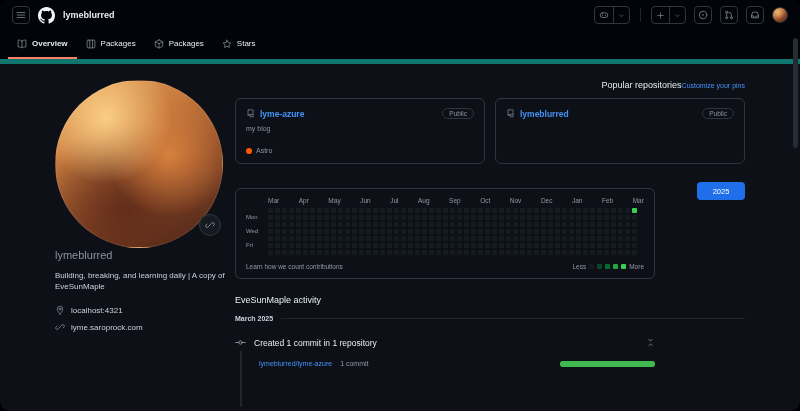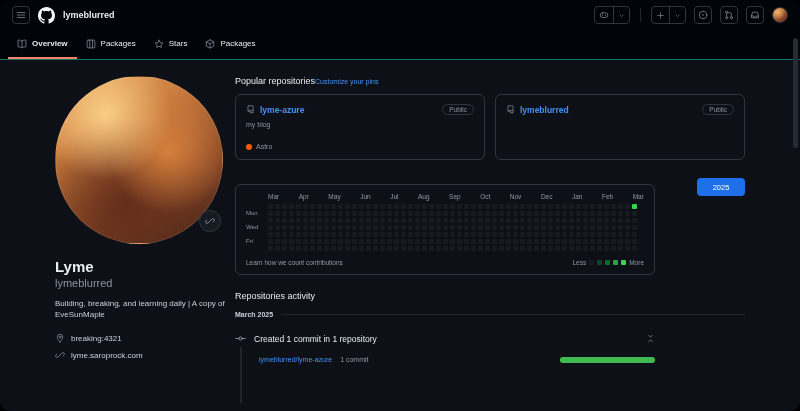--- a/index.html
+++ b/index.html
@@ -26,21 +26,21 @@
     background:#0d1117; font-size:7.5px; }
   .search-box .kbd { border:1px solid #30363d; border-radius:2px; padding:0 3px; font-size:6.5px; line-height:10px; color:#7d8590; }
   .split-btn { display:flex; align-items:stretch; height:18px; border:1px solid #30363d; border-radius:4px; color:#7d8590; flex:0 0 auto; }
   .split-seg { display:flex; align-items:center; justify-content:center; padding:0 4px; }
   .split-seg + .split-seg { border-left:1px solid #30363d; }
   .v-divider { width:1px; height:14px; background:#21262d; margin:0 2px; flex:0 0 auto; }
   .header-avatar { width:16px; height:16px; border-radius:50%; flex:0 0 auto;
     background: radial-gradient(circle at 35% 30%, #f2b46a, transparent 55%),
                 linear-gradient(140deg,#d98a4e,#8a4527 70%,#4a241a); border:1px solid #30363d; }
 
-  .tabbar { display:flex; align-items:stretch; padding:0 8px; border-bottom:1px solid #0f766e; }
+  .tabbar { display:flex; align-items:stretch; padding:0 8px; border-bottom:5px solid #0f766e; }
   .tab { display:flex; align-items:center; gap:5px; padding:0 9px; height:29px;
     font-size:8px; color:#e6edf3; border-bottom:2px solid transparent; cursor:pointer; }
   .tab .t-ic { color:#7d8590; }
   .tab.active { border-bottom-color:#f78166; font-weight:700; }
   .counter { background:rgba(110,118,129,.4); border-radius:10px; padding:0 4px;
     font-size:6.5px; line-height:11px; height:11px; color:#c9d1d9; font-weight:400; }
 
   
   .content { display:flex; padding:16px 55px 0; gap:10px; }
   .sidebar { width:170px; flex:0 0 auto; }
@@ -59,21 +59,21 @@
   .profile-name { margin-top:14px; font-size:15px; font-weight:700; line-height:1.2; }
   .profile-login { margin-top:1px; font-size:11px; color:#8b949e; font-weight:300; }
   .profile-bio { margin-top:9px; font-size:8px; line-height:1.4; color:#c9d1d9; }
   .edit-btn { margin-top:9px; width:100%; height:18px; background:#21262d; border:1px solid #3d444d;
     border-radius:4px; color:#c9d1d9; font-size:7.5px; font-family:inherit; cursor:pointer; }
   .details { margin-top:13px; }
   .detail-row { display:flex; align-items:center; gap:6px; margin-top:7px; font-size:8px; color:#c9d1d9; }
   .detail-row .d-ic { color:#7d8590; flex:0 0 auto; }
 
   
-  .section-head { display:flex; justify-content:flex-start; align-items:center; }
+  .section-head { display:flex; justify-content:flex-end; align-items:center; }
   .section-title { font-size:9px; font-weight:400; color:#e6edf3; }
   .customize { font-size:7px; color:#4493f8; cursor:pointer; }
   .repo-cards { display:flex; gap:10px; margin-top:8px; }
   .repo-card { flex:1; border:1px solid #30363d; border-radius:6px; padding:9px 10px; height:66px;
     display:flex; flex-direction:column; background:#0d1117; }
   .repo-head { display:flex; align-items:center; gap:5px; }
   .repo-head .r-ic { color:#7d8590; flex:0 0 auto; }
   .repo-name { color:#4493f8; font-weight:700; font-size:8.5px; cursor:pointer; }
   .pill { margin-left:auto; border:1px solid #30363d; border-radius:10px; color:#8b949e;
     font-size:6.5px; padding:1px 6px; }
@@ -199,54 +199,53 @@
     </div>
     <div class="tab">
       <svg class="stroke-ic t-ic" width="10" height="10" viewBox="0 0 16 16">
           <rect x="1.8" y="1.8" width="12.4" height="12.4" rx="1.5"></rect>
           <path d="M6 1.8v12.4M10.5 1.8v12.4"></path>
         </svg>
       <span>Packages</span>
     </div>
     <div class="tab">
       <svg class="stroke-ic t-ic" width="10" height="10" viewBox="0 0 16 16">
-          <path d="M8 1.8l1.9 3.9 4.3.6-3.1 3 .7 4.3L8 11.6l-3.8 2 .7-4.3-3.1-3 4.3-.6Z"></path>
-        </svg>
-      <span>Stars</span>
+          <path d="M8 1.5 14 4.5v7L8 14.5 2 11.5v-7L8 1.5ZM2 4.5l6 3 6-3M8 7.5v7"></path>
+        </svg>
+      <span>Packages</span>
     </div>
     <div class="tab">
       <svg class="stroke-ic t-ic" width="10" height="10" viewBox="0 0 16 16">
-          <path d="M8 1.5 14 4.5v7L8 14.5 2 11.5v-7L8 1.5ZM2 4.5l6 3 6-3M8 7.5v7"></path>
-        </svg>
-      <span>Packages</span>
+          <path d="M8 1.8l1.9 3.9 4.3.6-3.1 3 .7 4.3L8 11.6l-3.8 2 .7-4.3-3.1-3 4.3-.6Z"></path>
+        </svg>
+      <span>Stars</span>
     </div>
   </nav>
 </div>
 
 <div class="content">
 
   <aside class="sidebar">
     <div class="avatar-wrap">
       <div class="avatar"></div>
       <div class="link-badge">
         <svg class="stroke-ic" width="10" height="10" viewBox="0 0 16 16">
             <path d="M6.5 9.5l3-3M9.8 6.2l1.6-1.6a2.3 2.3 0 0 1 3.2 3.2l-1.6 1.6M6.2 9.8l-1.6 1.6a2.3 2.3 0 0 1-3.2-3.2l1.6-1.6"></path>
           </svg>
       </div>
     </div>
-    <div class="profile-name">Lyme</div>
     <div class="profile-login">lymeblurred</div>
     <p class="profile-bio">Building, breaking, and learning daily | A copy of EveSunMaple</p>
     <div class="details">
       <div class="detail-row">
         <svg class="stroke-ic d-ic" width="10" height="10" viewBox="0 0 16 16">
             <path d="M8 14.5S3.5 9.8 3.5 6.5a4.5 4.5 0 0 1 9 0C12.5 9.8 8 14.5 8 14.5Z"></path>
             <circle cx="8" cy="6.5" r="1.5"></circle>
           </svg>
-        <span>breaking:4321</span>
+        <span>localhost:4321</span>
       </div>
       <div class="detail-row">
         <svg class="stroke-ic d-ic" width="10" height="10" viewBox="0 0 16 16">
             <path d="M6.5 9.5l3-3M9.8 6.2l1.6-1.6a2.3 2.3 0 0 1 3.2 3.2l-1.6 1.6M6.2 9.8l-1.6 1.6a2.3 2.3 0 0 1-3.2-3.2l1.6-1.6"></path>
           </svg>
         <span>lyme.saroprock.com</span>
       </div>
     </div>
   </aside>
 
@@ -693,21 +692,21 @@
                   <span class="sw" style="background: rgb(57, 211, 83);"></span>
                 </span>
               <span>More</span>
             </span>
           </div>
         </div>
       </div>
       <button class="year-btn">2025</button>
     </div>
 
-    <div class="activity-title">Repositories activity</div>
+    <div class="activity-title">EveSunMaple activity</div>
 
     <div class="month-row">
       <span class="month-label">March 2025</span>
       <span class="month-line"></span>
     </div>
 
     <div class="timeline">
       <div class="act-item">
         <span class="act-icon">
           <svg class="stroke-ic" width="11" height="11" viewBox="0 0 16 16">

